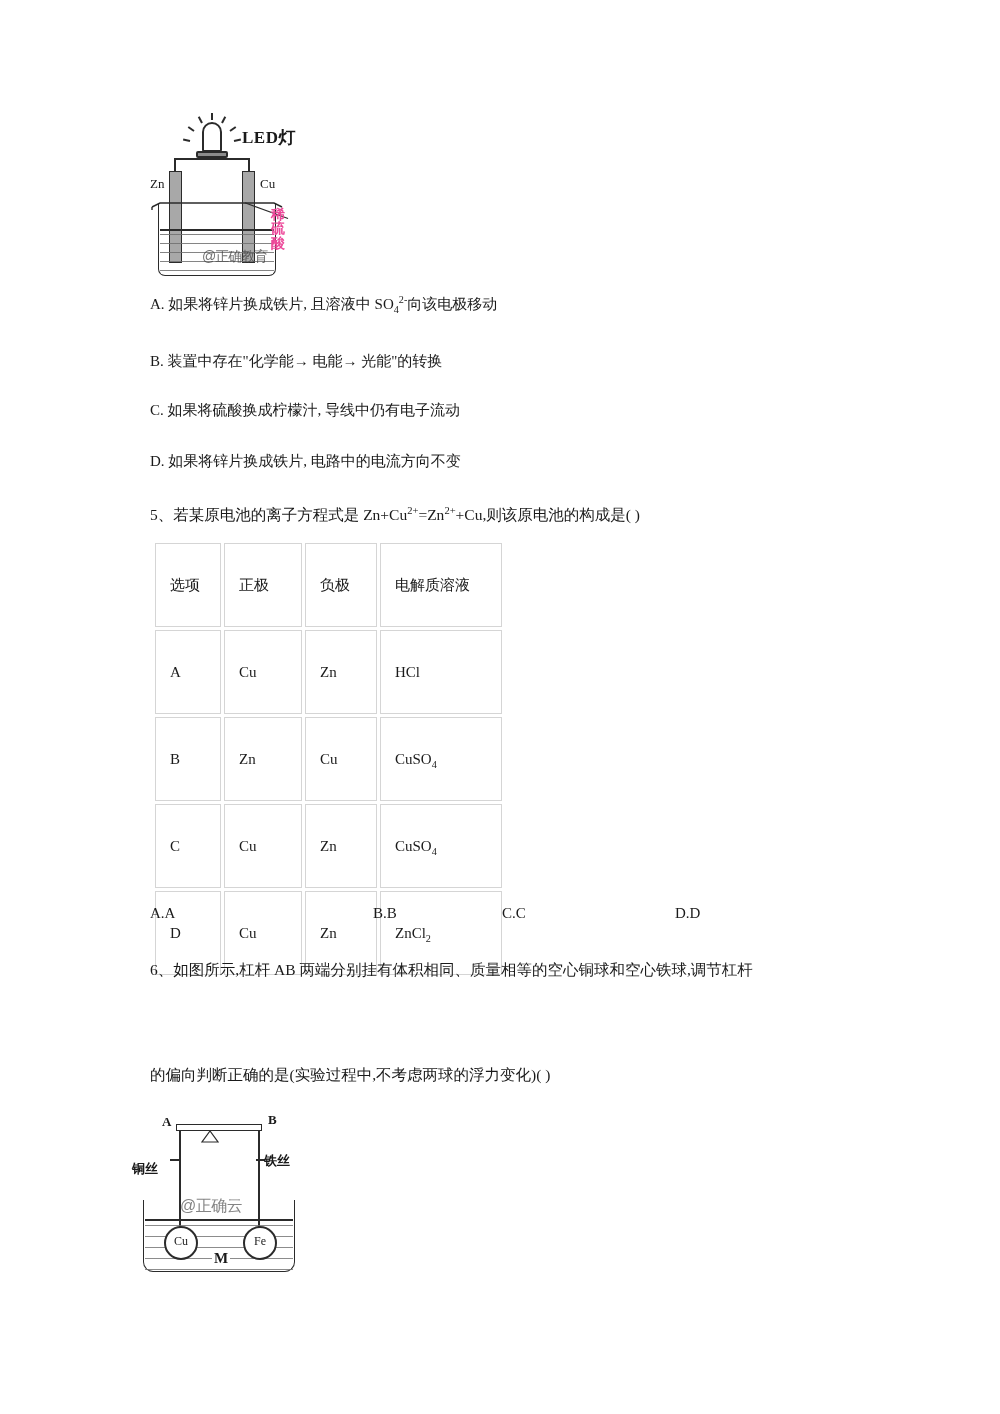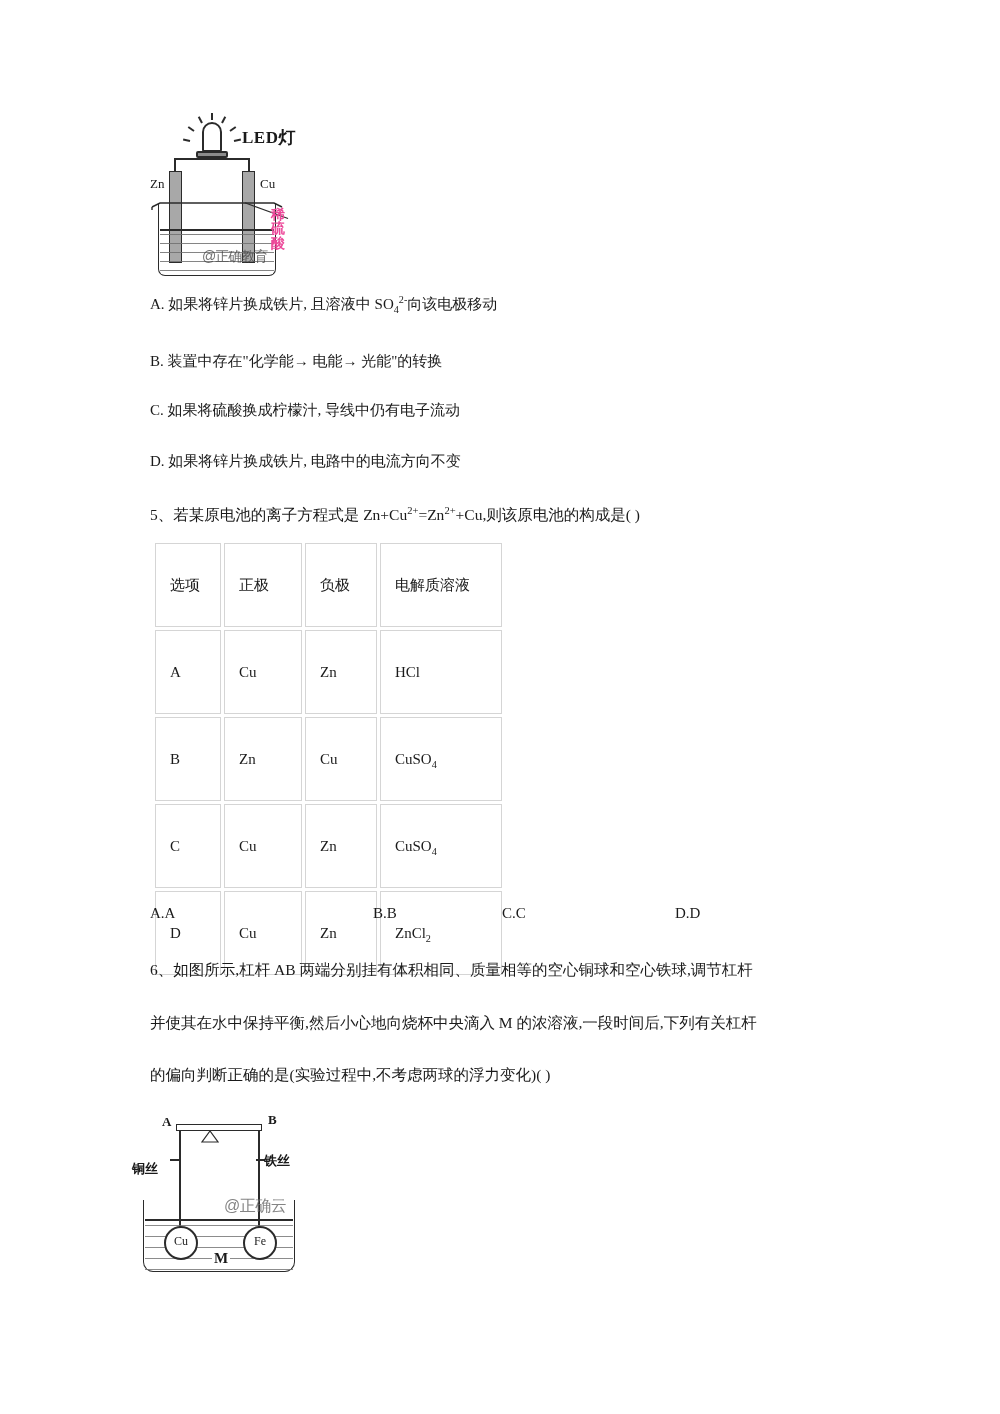--- a/index.html
+++ b/index.html
@@ -339,21 +339,20 @@
   }
   .wm2 {
     position: absolute;
     left: 30px; top: 88px;
     font-size: 16px;
     color: #6f6f6f;
     opacity: .85;
     font-family: "Liberation Sans", sans-serif;
     white-space: nowrap;
     letter-spacing: -.5px;
-    padding-left: 44px;
   }
 </style>
 </head>
 <body>
 
 <div class="page">
 
   <div class="fig1">
 
     <div>
@@ -441,21 +440,20 @@
   </table>
 
   <div class="ans-row">
     <span class="an0">A.A</span>
     <span class="an1">B.B</span>
     <span class="an2">C.C</span>
     <span class="an3">D.D</span>
   </div>
 
   <div class="qline" style="top:958px;">6、如图所示,杠杆 AB 两端分别挂有体积相同、质量相等的空心铜球和空心铁球,调节杠杆</div>
-  <div class="qline" style="top:1011px;">并使其在水中保持平衡,然后小心地向烧杯中央滴入 M 的浓溶液,一段时间后,下列有关杠杆</div>
   <div class="qline" style="top:1063px;">的偏向判断正确的是(实验过程中,不考虑两球的浮力变化)(    )</div>
 
   <div class="fig2">
     <div class="lbl-a">A</div>
     <div class="lbl-b">B</div>
     <div class="bar"></div>
 
     <svg class="tri" viewBox="0 0 18 12">
       <path d="M9 0 L17 11 L1 11 Z" fill="none" stroke="#2b2b2b" stroke-width="1.2"></path>
     </svg>

